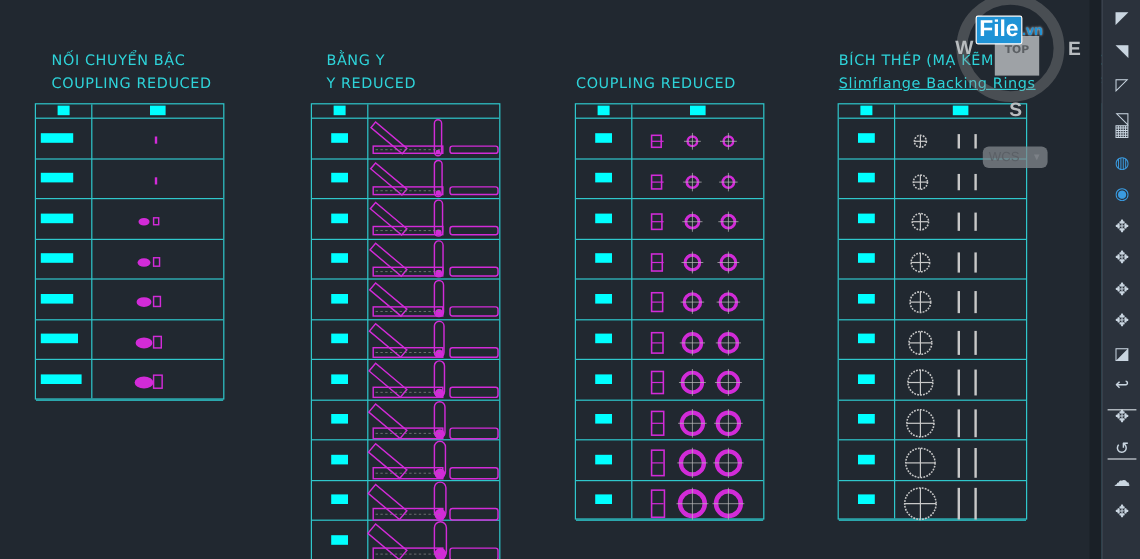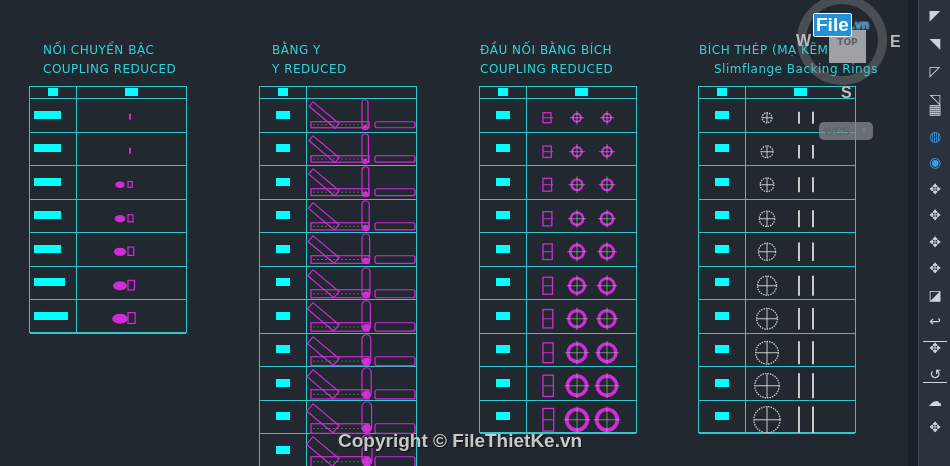--- a/index.html
+++ b/index.html
@@ -271,21 +271,20 @@
             </g>
             <rect x="55" y="0.75" width="10" height="30" rx="5" fill="none" stroke="#d22bd8" stroke-width="1.2"></rect>
             <circle cx="60" cy="27.75" r="5" fill="#d22bd8"></circle>
             <rect x="68" y="22.75" width="40" height="10" rx="2" fill="none" stroke="#d22bd8" stroke-width="1.2"></rect>
             <line x1="6" y1="27.75" x2="60" y2="27.75" stroke="#888" stroke-dasharray="2,2" stroke-width="0.6"></line>
           </svg>
         </div>
       </div>
     </div>
 
-  <div class="title" style="left:480px;top:43px;">ĐẦU NỐI BẰNG BÍCH</div>
   <div class="title" style="left:480px;top:62px;">COUPLING REDUCED</div>
   <div class="tbl" id="t2" style="left:479px;top:86px;width:158px;height:347px;">
       <div class="vline" style="left: 46px;"></div>
       <div class="row" style="top: 0px; height: 12px;">
         <div class="hdrtag" style="left: 18px; top: 1px; width: 10px;"></div>
         <div class="hdrtag" style="left: 95px; top: 1px; width: 13px;"></div>
       </div>
       <div class="row" style="top: 12px; height: 33.5px;">
         <div class="tag" style="width: 14px; left: 16px; top: 11.75px;"></div>
         <div style="position: absolute; left: 47px; top: 0px; width: 110px; height: 33.5px;">
@@ -432,21 +431,21 @@
             <line x1="50" y1="5.449999999999999" x2="50" y2="32.05" stroke="#bbb" stroke-width="0.6"></line>
             <circle cx="80" cy="18.75" r="10.3" fill="none" stroke="#d22bd8" stroke-width="3.8"></circle>
             <line x1="66.7" y1="18.75" x2="93.3" y2="18.75" stroke="#bbb" stroke-width="0.6"></line>
             <line x1="80" y1="5.449999999999999" x2="80" y2="32.05" stroke="#bbb" stroke-width="0.6"></line>
           </svg>
         </div>
       </div>
     </div>
 
   <div class="title" style="left:699px;top:43px;">BÍCH THÉP (MẠ KẼM)</div>
-  <div class="title" style="left:714px;top:62px;">Slimflange Backing Rings</div>
+  <div class="title" style="left:699px;top:62px;text-decoration:underline;">Slimflange Backing Rings</div>
   <div class="tbl" id="t3" style="left:698px;top:86px;width:158px;height:347px;">
       <div class="vline" style="left: 46px;"></div>
       <div class="row" style="top: 0px; height: 12px;">
         <div class="hdrtag" style="left: 18px; top: 1px; width: 10px;"></div>
         <div class="hdrtag" style="left: 95px; top: 1px; width: 13px;"></div>
       </div>
       <div class="row" style="top: 12px; height: 33.5px;">
         <div class="tag" style="width: 14px; left: 16px; top: 11.75px;"></div>
         <div style="position: absolute; left: 47px; top: 0px; width: 110px; height: 33.5px;">
           <svg width="110" height="33.5" viewBox="0 0 110 33.5" style="left: 0px; top: 0px;">
@@ -577,21 +576,20 @@
   <div class="compass" style="left:796px;top:32px;">W</div>
   <div class="compass" style="left:890px;top:33px;">E</div>
   <div class="compass" style="left:841px;top:84px;">S</div>
   <div class="wcs"><span>WCS</span><span class="caret">▼</span></div>
 
   <div class="logo">
     <span class="file">File</span>
     <span class="vn">.vn</span>
   </div>
 
-  <div class="copyright">Copyright © FileThietKe.vn</div>
 </div>
 
 <div class="edge-strip"></div>
 
 <div class="toolbar" id="toolbar">
     <div class="tb-btn" style="top: 4px;">
       <span>◤</span>
     </div>
     <div class="tb-btn" style="top: 32px;">
       <span>◥</span>

